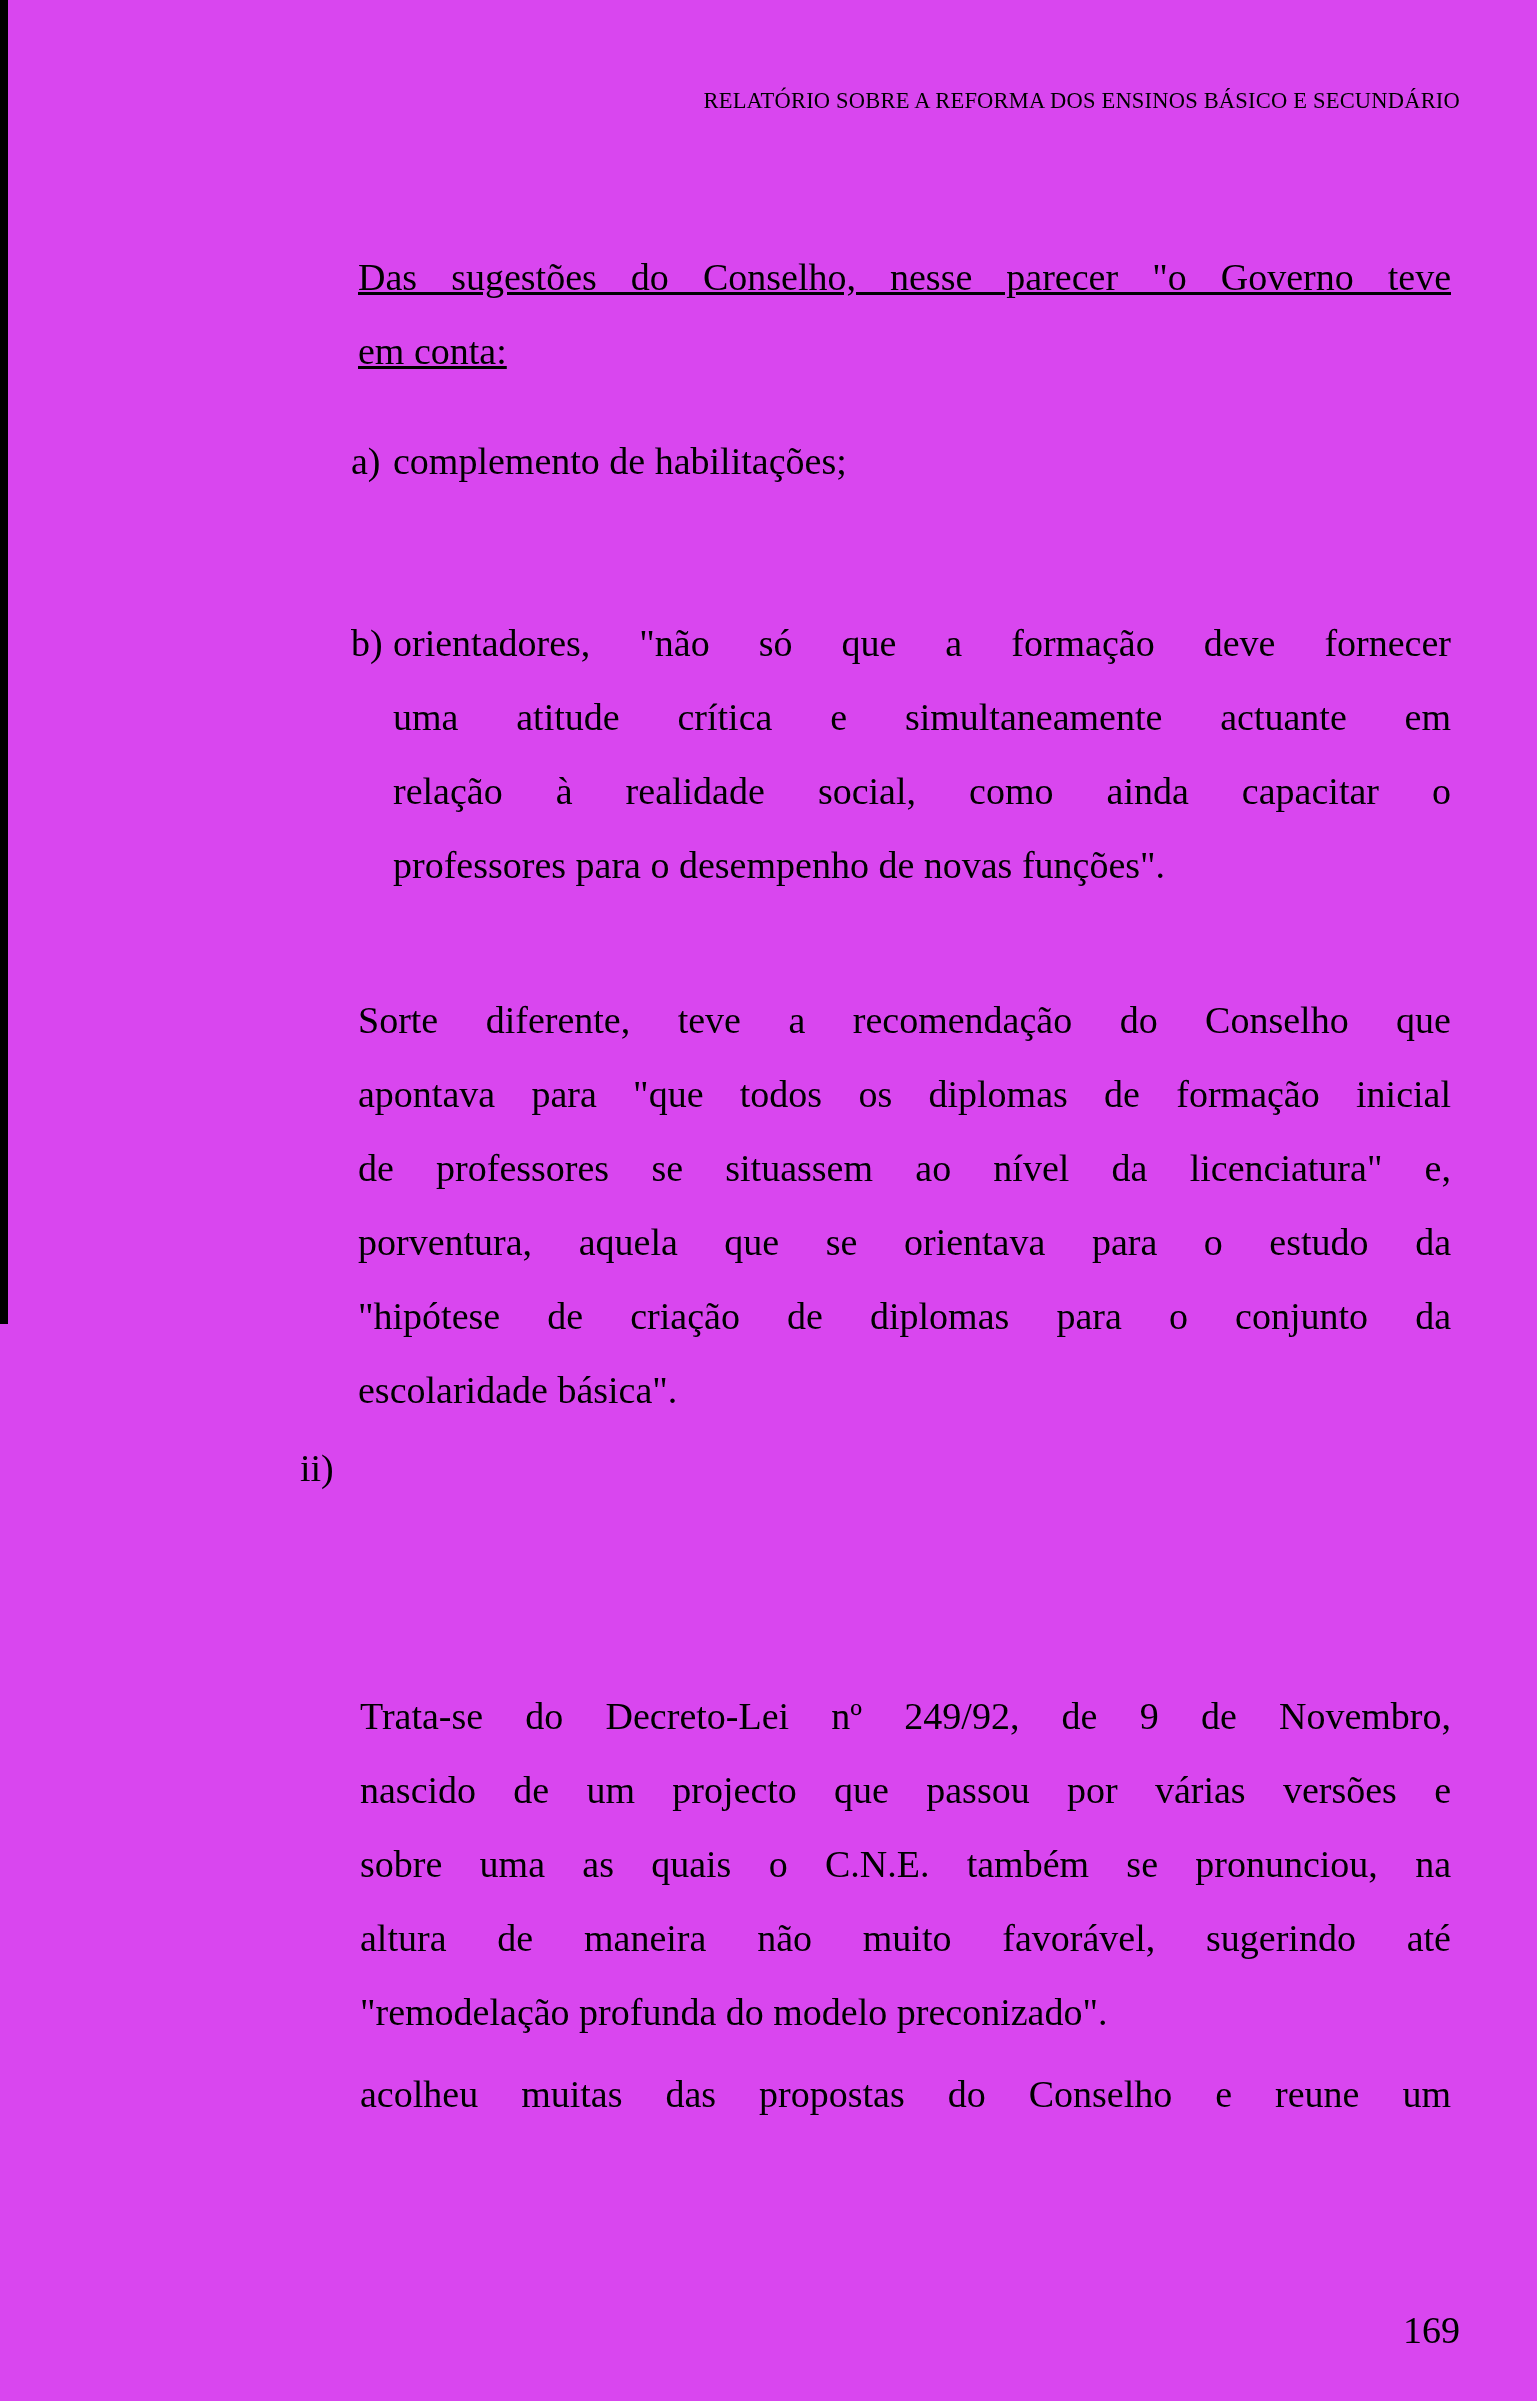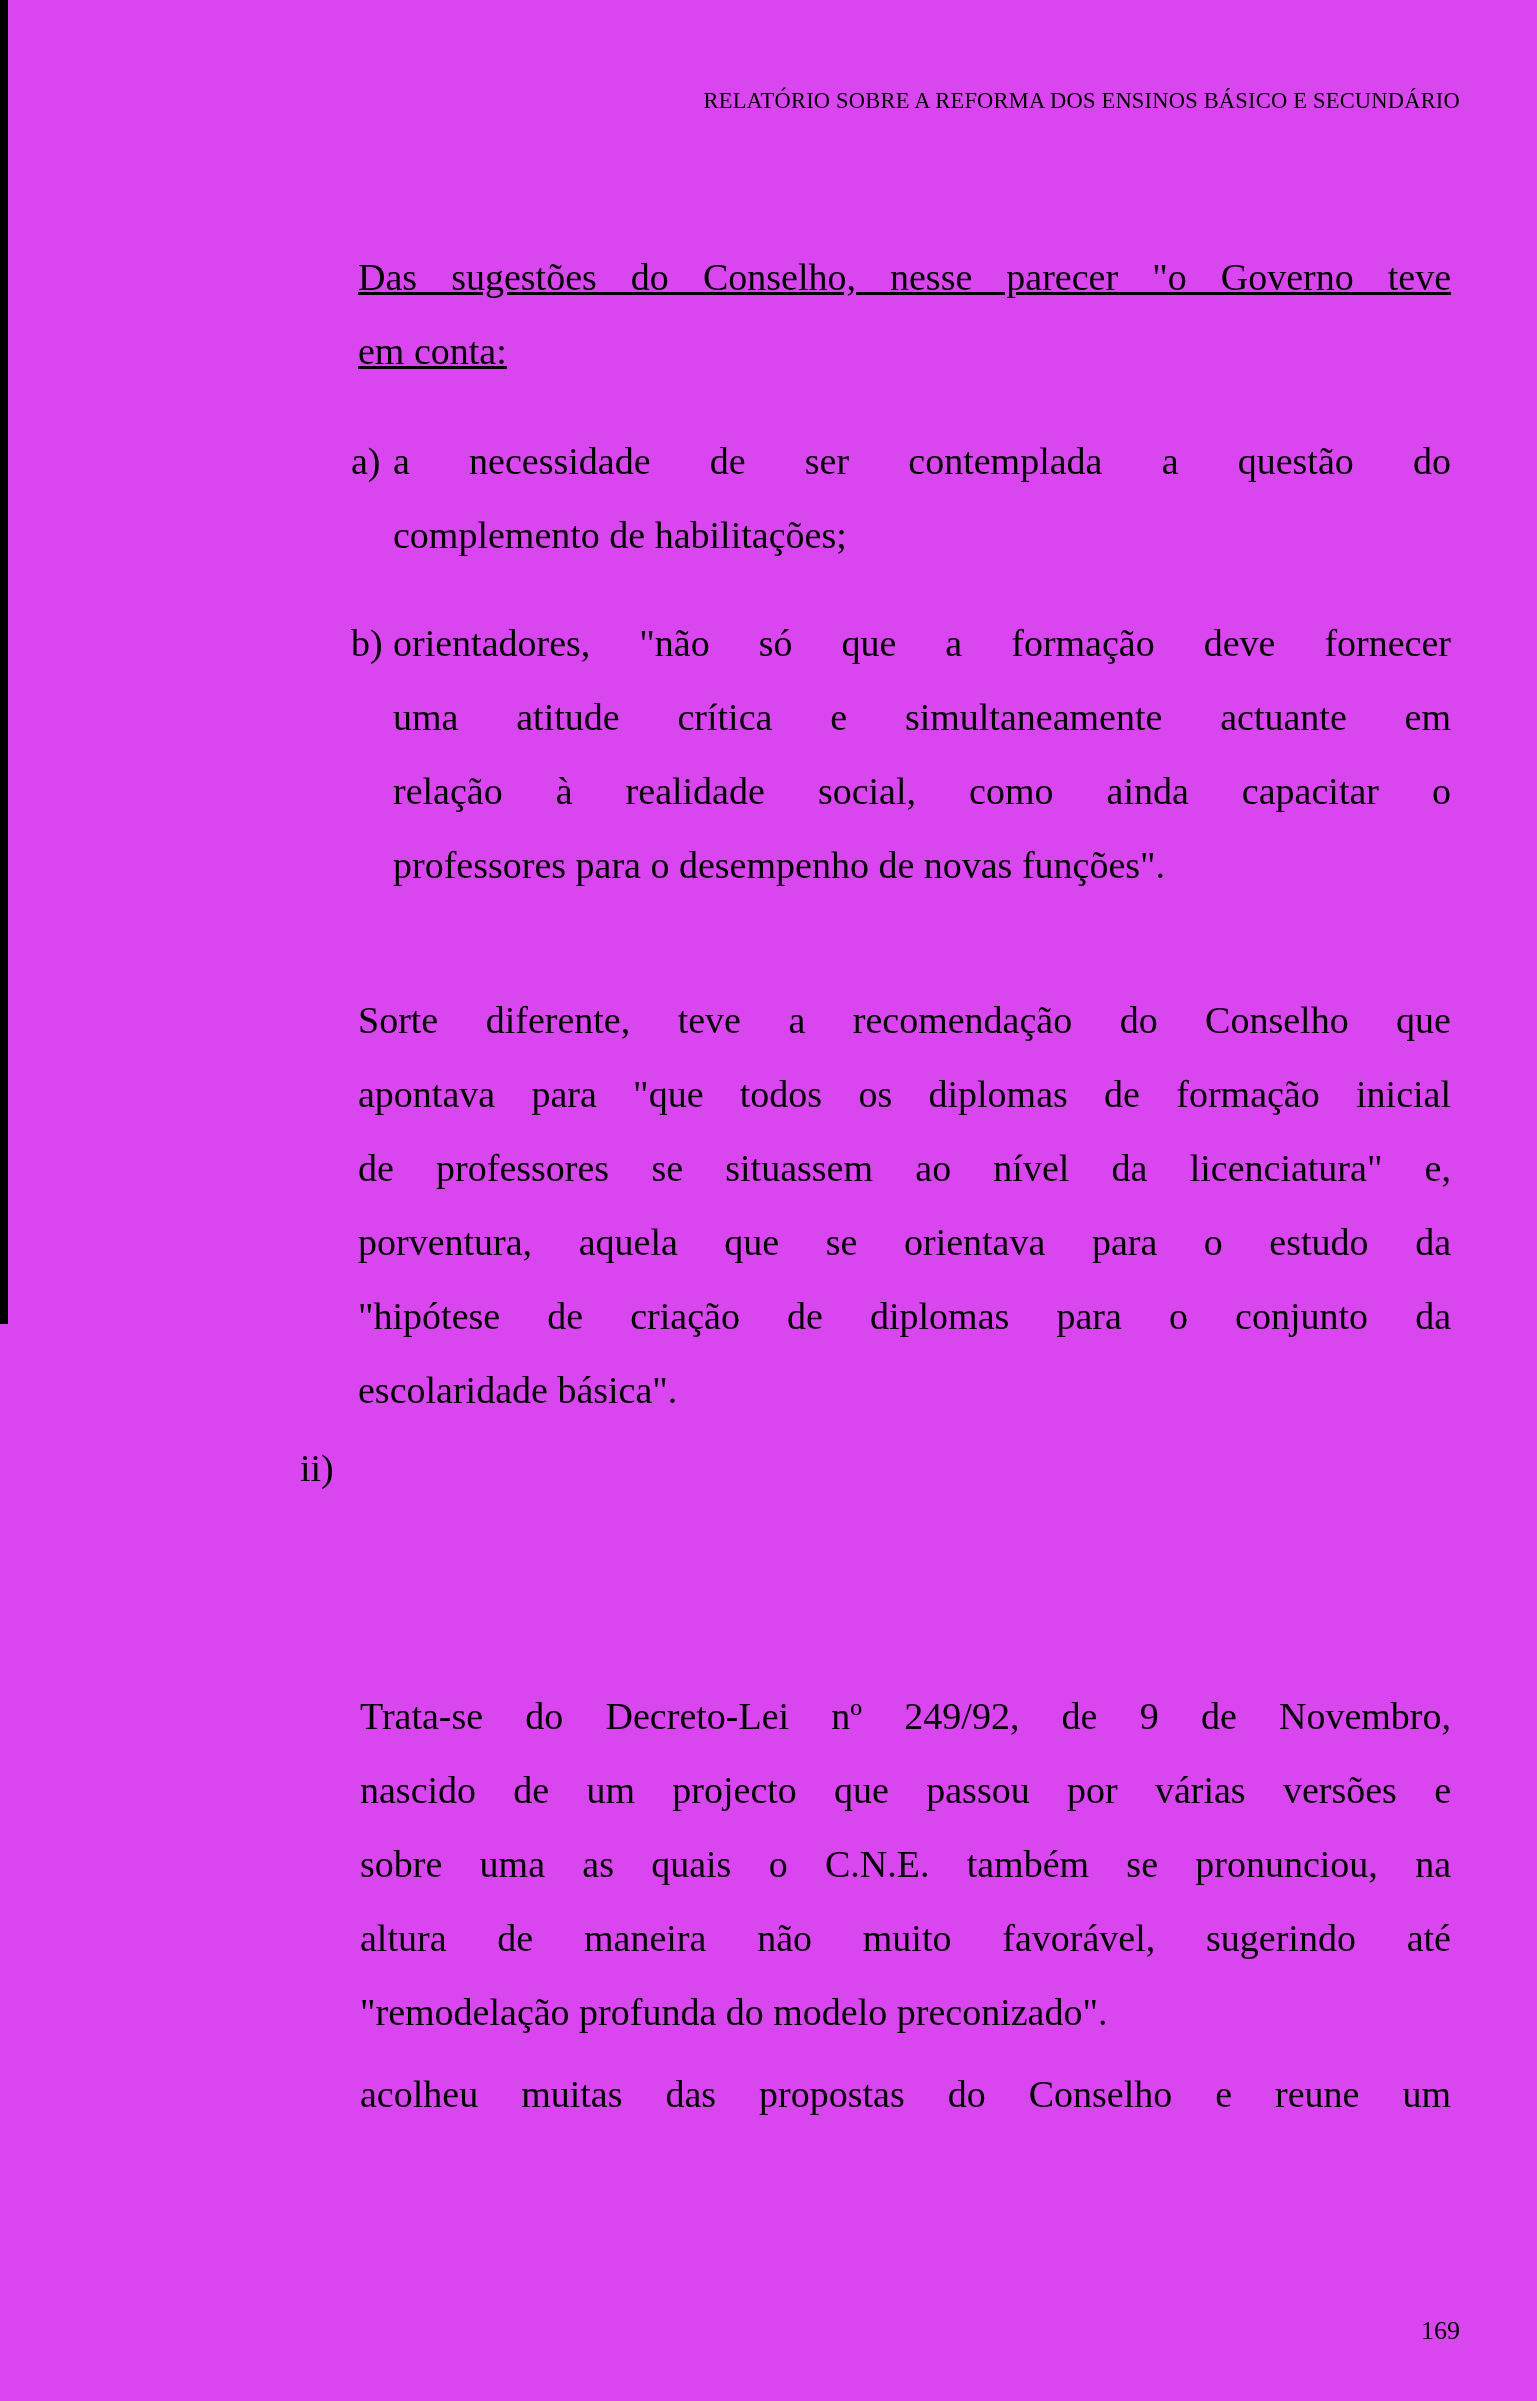--- a/index.html
+++ b/index.html
@@ -63,41 +63,40 @@
   .t-b       { left: 393px; top: 606px;  width: 1058px; }
   .p-sorte   { left: 358px; top: 983px; width: 1093px; }
   .m-ii      { left: 300px; top: 1431px; }
   .t-ii      { left: 335px; top: 1431px; width: 1116px; }
   .p-trata   { left: 360px; top: 1679px; width: 1091px; }
   .p-diga    { left: 360px; top: 2057px; width: 1091px; }
   .page-number {
     position: absolute;
     top: 2308px;
     right: 78px;
-    font-size: 26px;
+    font-size: 38px;
     line-height: 45px;
   }
 </style>
 </head>
 <body>
 
 <div class="page">
 
   <div class="scan-bar"></div>
 
   <div class="running-header">RELATÓRIO SOBRE A REFORMA DOS ENSINOS BÁSICO E SECUNDÁRIO</div>
 
   <div class="textblock p-intro">
       <div class="tline">Das sugestões do Conselho, nesse parecer "o Governo teve</div>
       <div class="tline tline-last">em conta:</div>
     </div>
 
   <div class="marker m-a">a)</div>
   <div class="textblock t-a">
-      <div class="tline">a necessidade de ser contemplada a questão do</div>
       <div class="tline tline-last">complemento de habilitações;</div>
     </div>
 
   <div class="marker m-b">b)</div>
   <div class="textblock t-b">
       <div class="tline">orientadores, "não só que a formação deve fornecer</div>
       <div class="tline">uma atitude crítica e simultaneamente actuante em</div>
       <div class="tline">relação à realidade social, como ainda capacitar o</div>
       <div class="tline tline-last">professores para o desempenho de novas funções".</div>
     </div>

